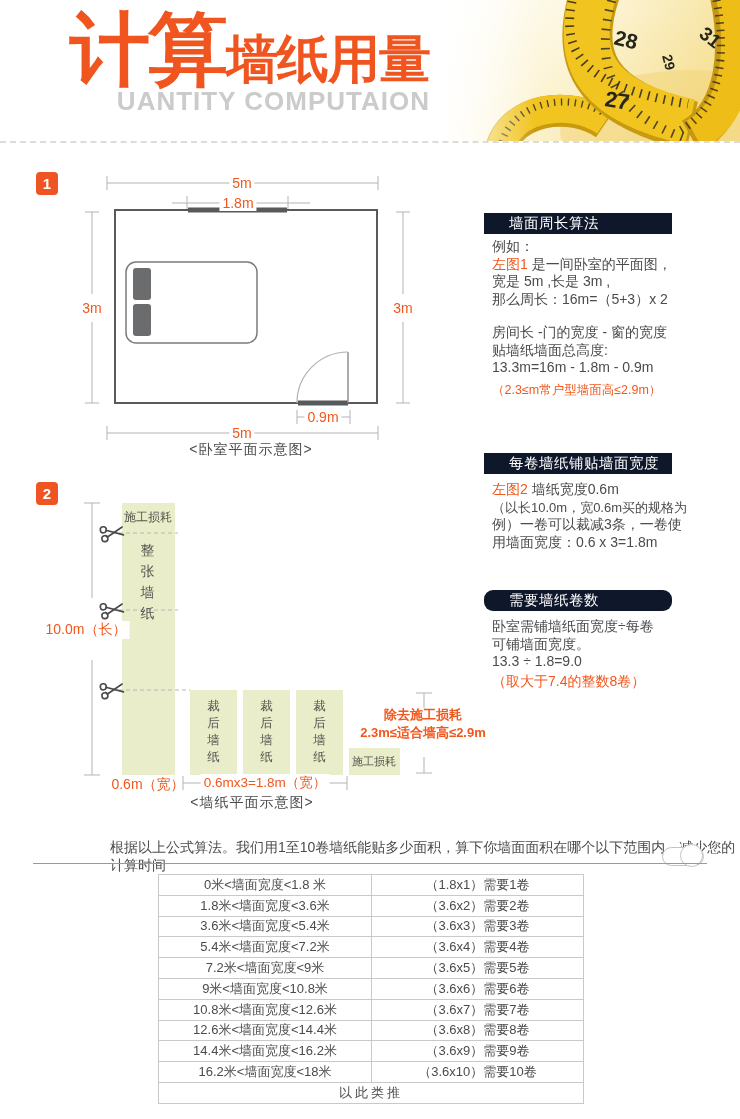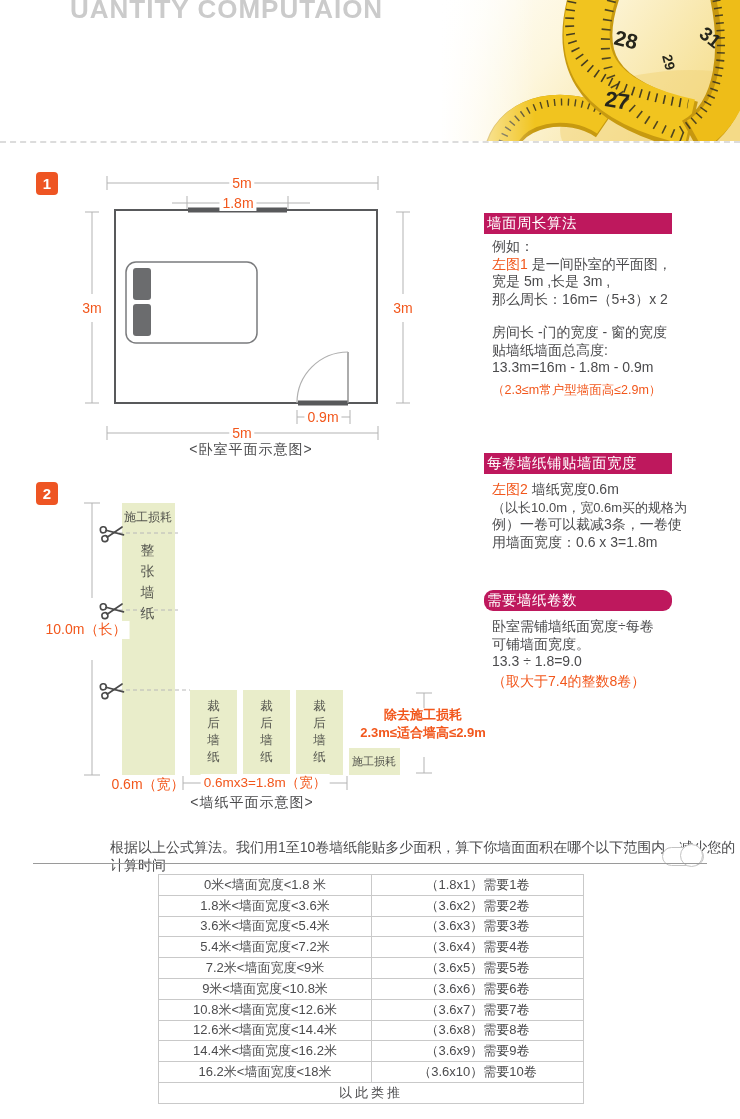--- a/index.html
+++ b/index.html
@@ -10,22 +10,22 @@
   .tape{position:absolute;left:440px;top:0;}
   .title-wrap{position:absolute;left:70px;top:4px;}
   .title-line{display:flex;align-items:baseline;}
   .t-big{font-size:80px;font-weight:bold;color:#f0551f;line-height:1.15;letter-spacing:-2px;}
   .t-small{font-size:52px;font-weight:bold;color:#f0551f;letter-spacing:-1px;}
   .t-sub{font-size:26px;font-weight:bold;color:#cbcbcb;text-align:right;margin-top:-10px;letter-spacing:1px;}
   .dashed-sep{position:absolute;left:0;top:141px;width:740px;border-top:2px dashed #dcdcdc;}
   
   .badge{position:absolute;width:22px;height:23px;background:#ee5523;color:#fff;border-radius:4px;
          font-size:15px;font-weight:bold;display:flex;align-items:center;justify-content:center;}
-  .panel-title{position:absolute;left:484px;width:188px;height:21px;background:#be185d;color:#fff;
-         font-size:14.5px;line-height:21px;padding-left:3px;box-sizing:border-box;letter-spacing:.5px;}
+  .panel-title{position:absolute;left:484px;width:188px;height:21px;background:#0f172a;color:#fff;
+         font-size:14.5px;line-height:21px;padding-left:25px;box-sizing:border-box;letter-spacing:.5px;}
   .panel-body{position:absolute;left:492px;font-size:14px;line-height:17.5px;color:#4b4b4d;}
   .orange{color:#f2571c;}
   .note{font-size:12.5px;color:#f2571c;margin-top:5px;}
   .sp{height:16px;}
   
   .lbl{position:absolute;transform:translate(-50%,-50%);background:#fff;padding:0 3px;white-space:nowrap;
        font-size:14px;}
   .dim{color:#f2571c;}
   .cap{font-size:14px;letter-spacing:1px;color:#4a4a4c;background:transparent;}
   .vstack{position:absolute;width:15px;word-break:break-all;text-align:center;color:#55564f;}
@@ -83,20 +83,24 @@
     <path d="M255,135 C300,110 305,45 290,-15" stroke="#eebd18" stroke-width="33" fill="none"></path>
     <path d="M241,130 C283,106 288,50 274,-12" stroke="#332f20" stroke-width="8" stroke-dasharray="1.5,6" fill="none" opacity=".85"></path>
     <rect x="0" y="0" width="95" height="141" fill="url(#fadeGrad)"></rect>
     <text transform="translate(173,44) rotate(14)" font-size="21" font-weight="bold" fill="#26261c">28</text>
     <text transform="translate(258,36) rotate(38)" font-size="19" font-weight="bold" fill="#26261c">31</text>
     <text transform="translate(222,56) rotate(75)" font-size="14" font-weight="bold" fill="#26261c">29</text>
     <text transform="translate(164,106) rotate(9)" font-size="22" font-weight="bold" fill="#26261c">27</text>
   </svg>
 
   <div class="title-wrap">
+    <div class="title-line">
+      <span class="t-big">计算</span>
+      <span class="t-small">墙纸用量</span>
+    </div>
     <div class="t-sub">UANTITY COMPUTAION</div>
   </div>
   <div class="dashed-sep"></div>
 
   <div class="sec" style="top:160px;width:470px;height:305px;">
     <div class="badge" style="left:36px;top:12px;">1</div>
     <svg class="abs" style="left:0;top:0;" width="470" height="305" viewBox="0 0 470 305">
 
       <g stroke="#b3b3b3" stroke-width="1">
         <line x1="107" y1="23" x2="378" y2="23"></line>

